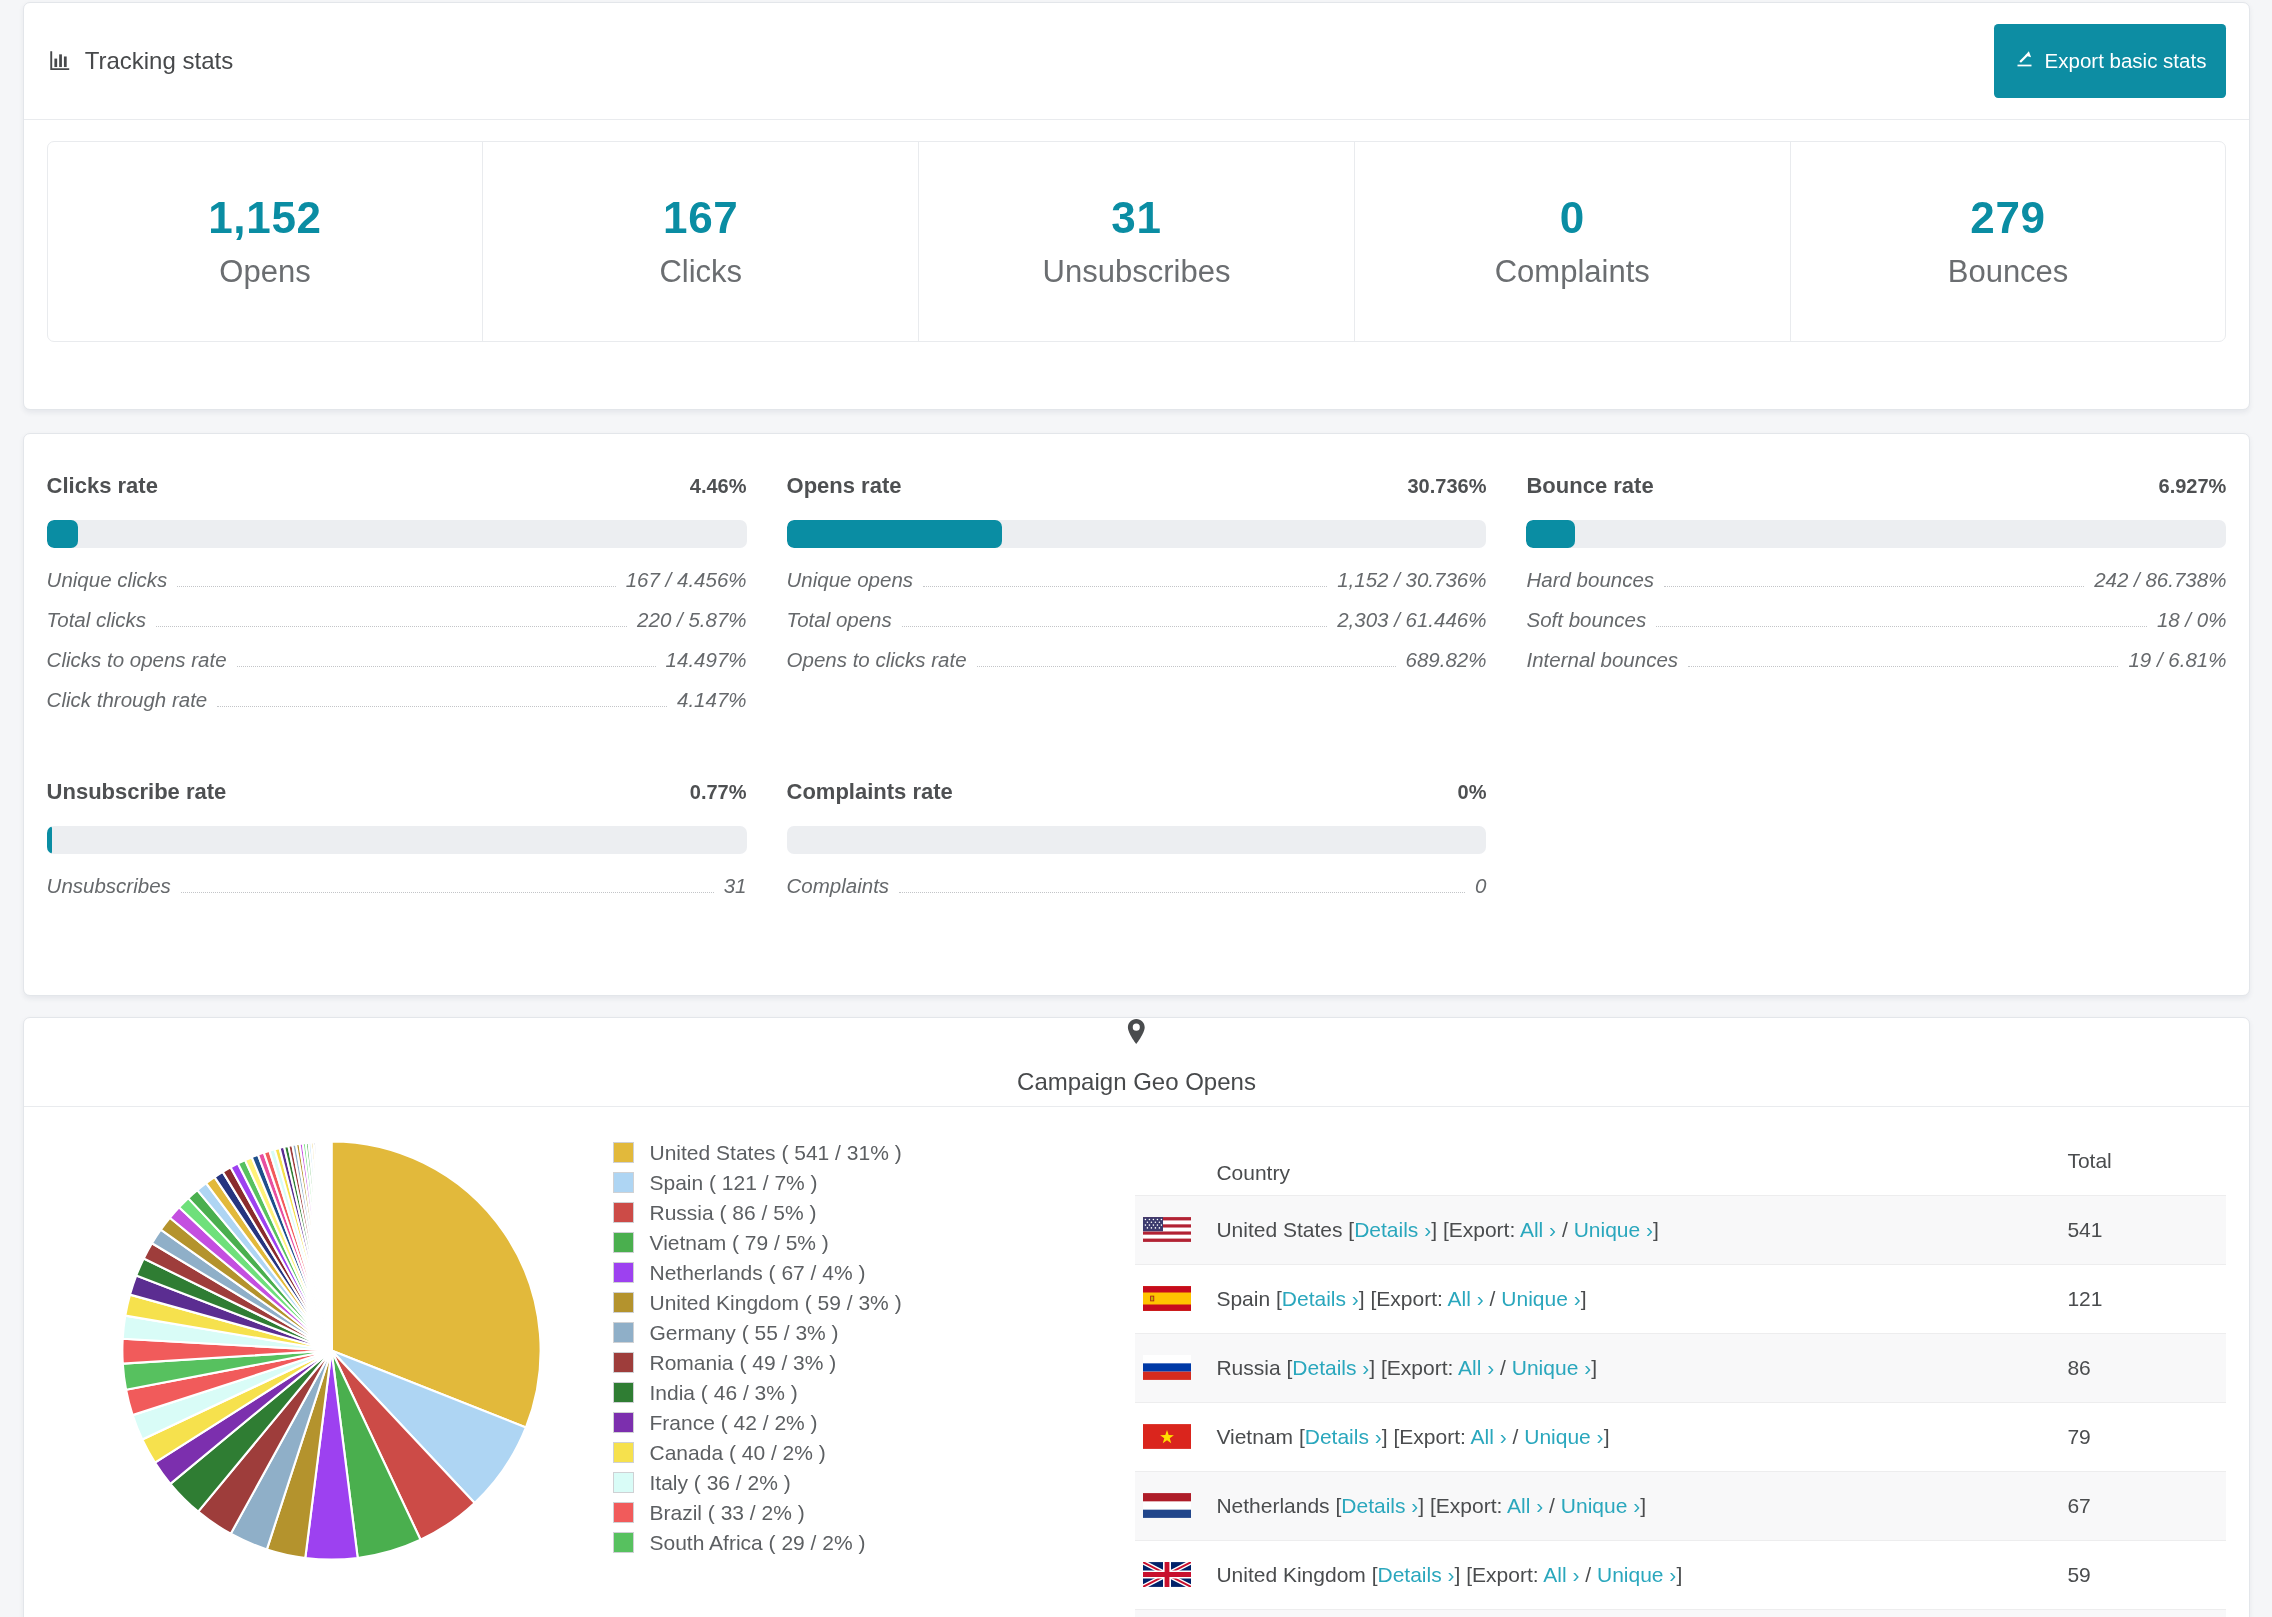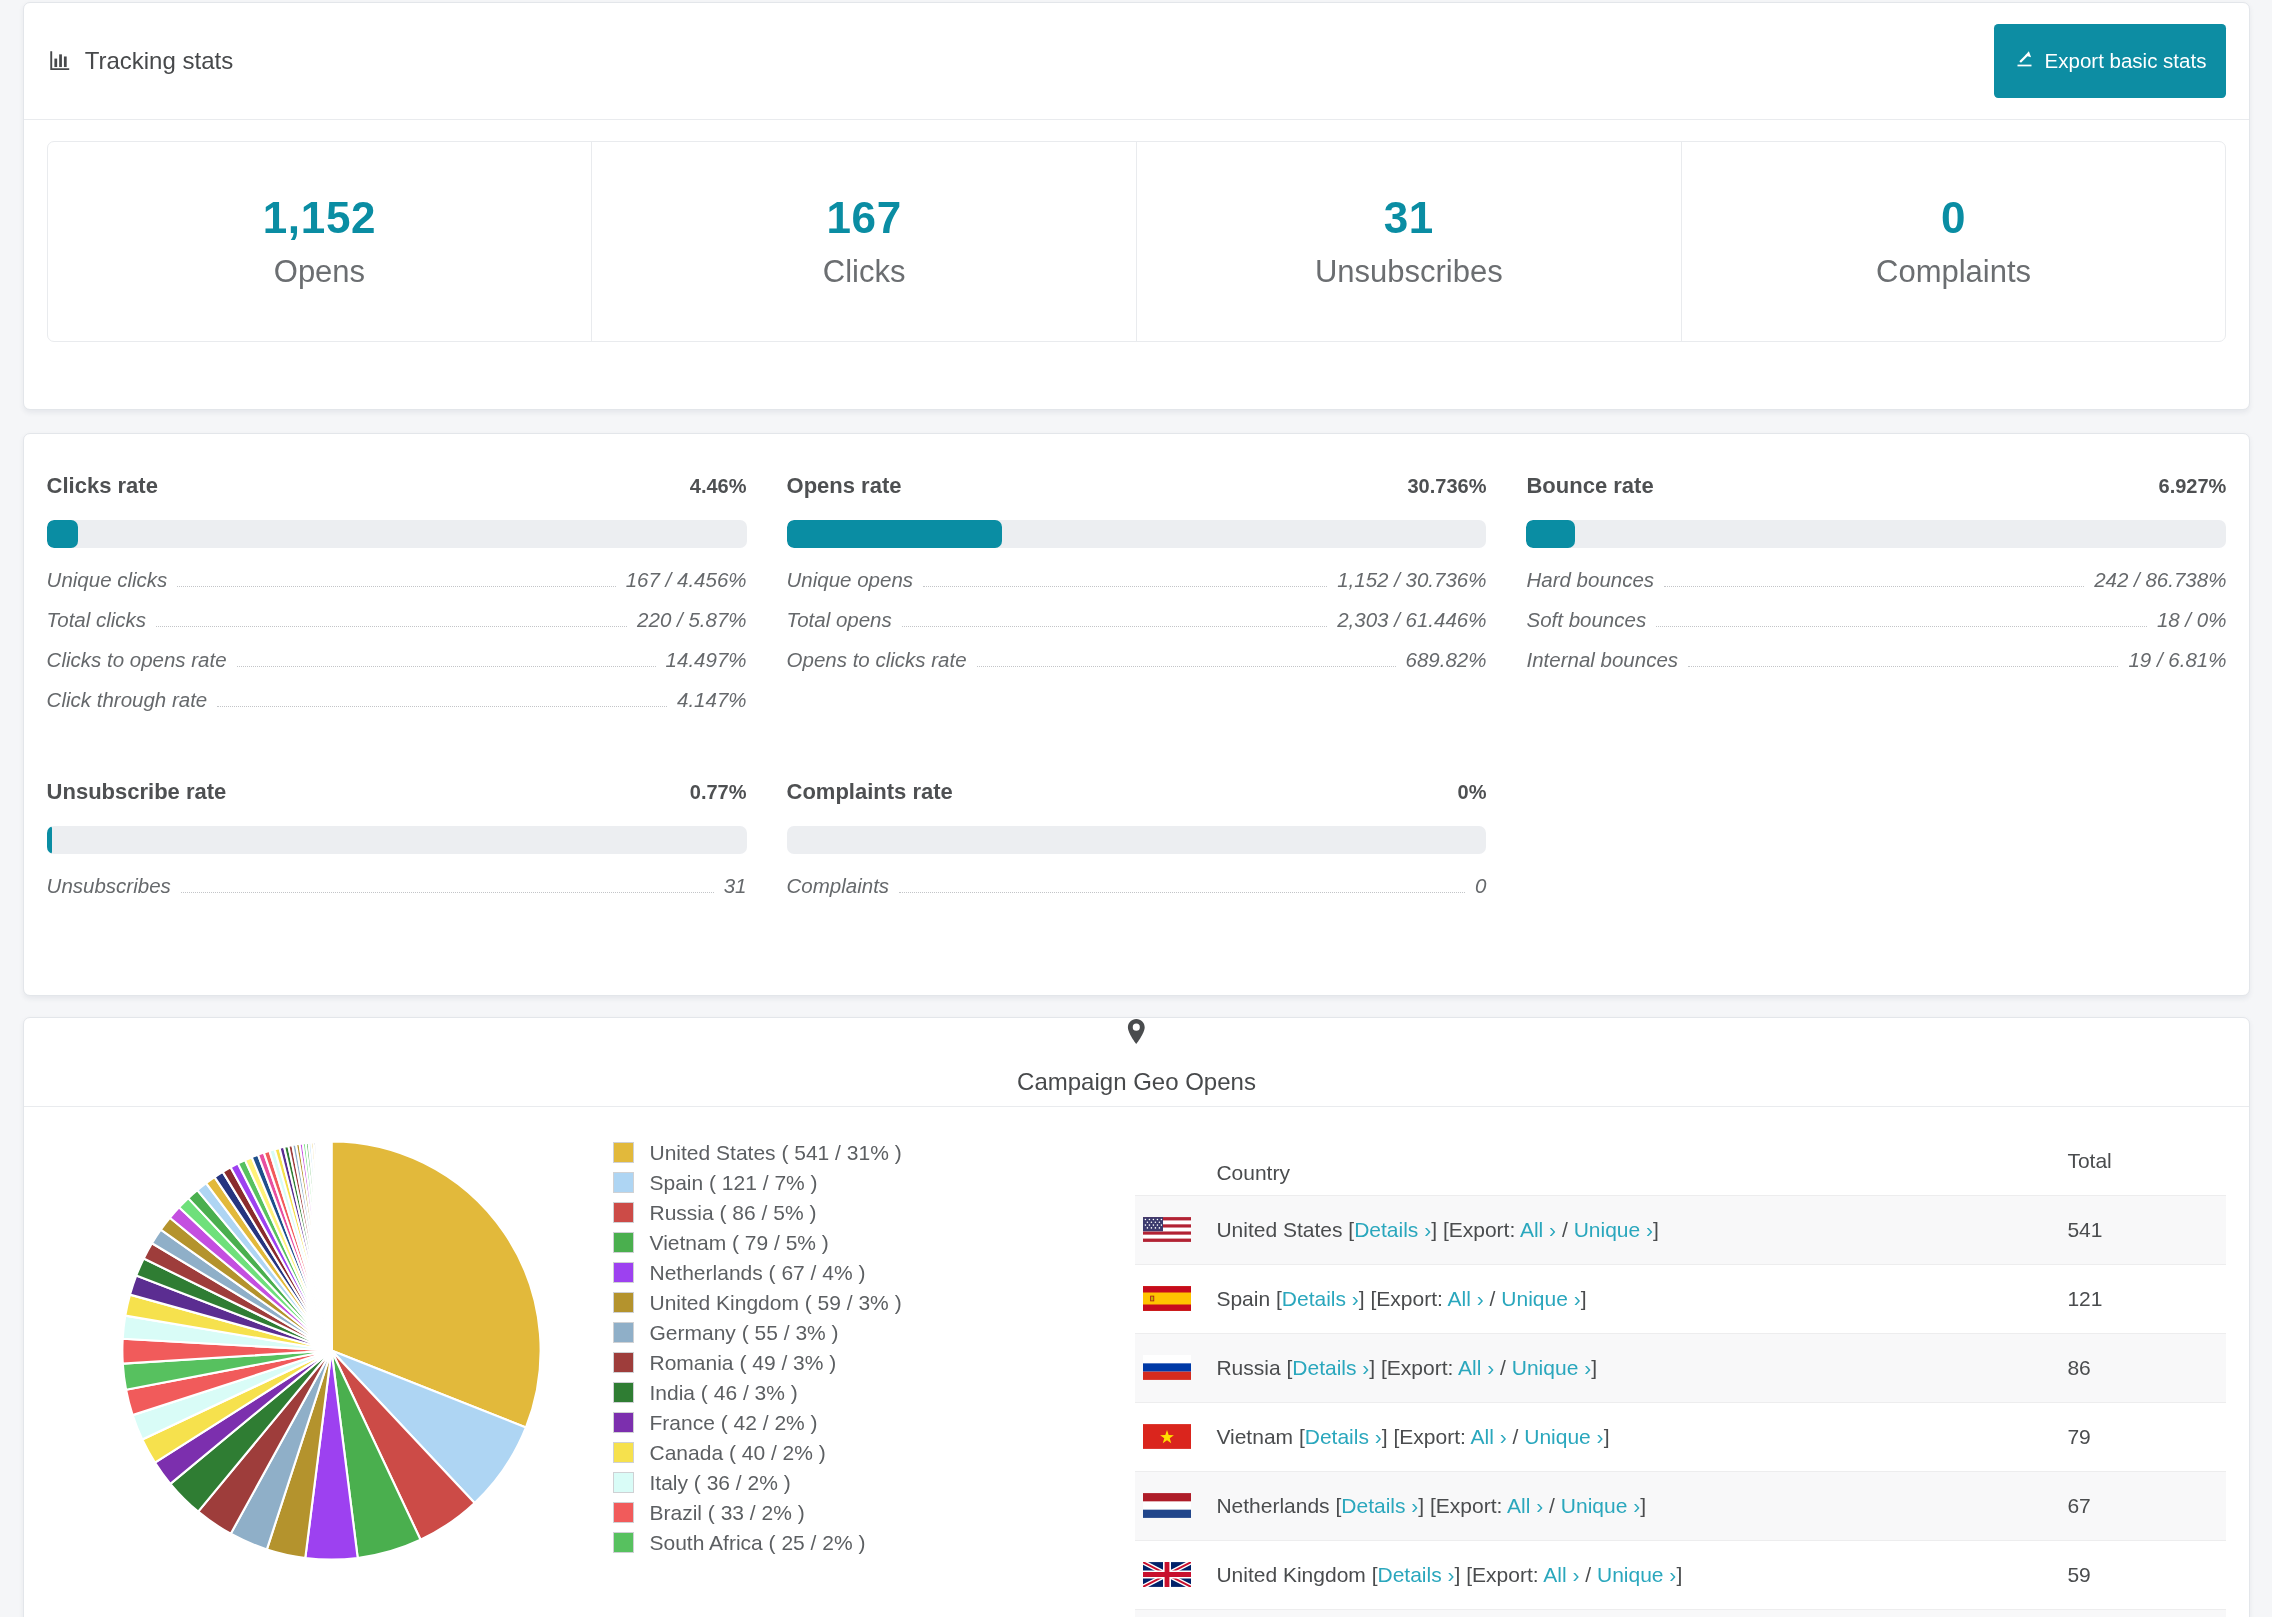--- a/index.html
+++ b/index.html
@@ -133,20 +133,24 @@
       <div class="stat-cell">
         <div class="stat-value">31</div>
         <div class="stat-label">Unsubscribes</div>
       </div>
 
       <div class="stat-cell">
         <div class="stat-value">0</div>
         <div class="stat-label">Complaints</div>
       </div>
 
+      <div class="stat-cell">
+        <div class="stat-value">279</div>
+        <div class="stat-label">Bounces</div>
+      </div>
     </div>
 </div>
 
 <div class="card" id="card-rates">
   <div class="rates-grid">
 
     <div class="rate-section">
       <div class="rate-head">
         <span class="rate-title">Clicks rate</span>
         <span class="rate-value">4.46%</span>
@@ -414,21 +418,21 @@
           <span class="legend-label">Italy ( 36 / 2% )</span>
         </div>
 
         <div class="legend-item">
           <span class="legend-swatch" style="background: rgb(241, 91, 91);"></span>
           <span class="legend-label">Brazil ( 33 / 2% )</span>
         </div>
 
         <div class="legend-item">
           <span class="legend-swatch" style="background: rgb(87, 193, 95);"></span>
-          <span class="legend-label">South Africa ( 25 / 2% )</span>
+          <span class="legend-label">South Africa ( 29 / 2% )</span>
         </div>
       </div>
     <div class="geo-table">
       <div class="t-head">
         <div class="c-flag"></div>
         <div class="c-country">Country</div>
         <div class="c-total">Total</div>
       </div>
       <div id="geo-rows">
 

